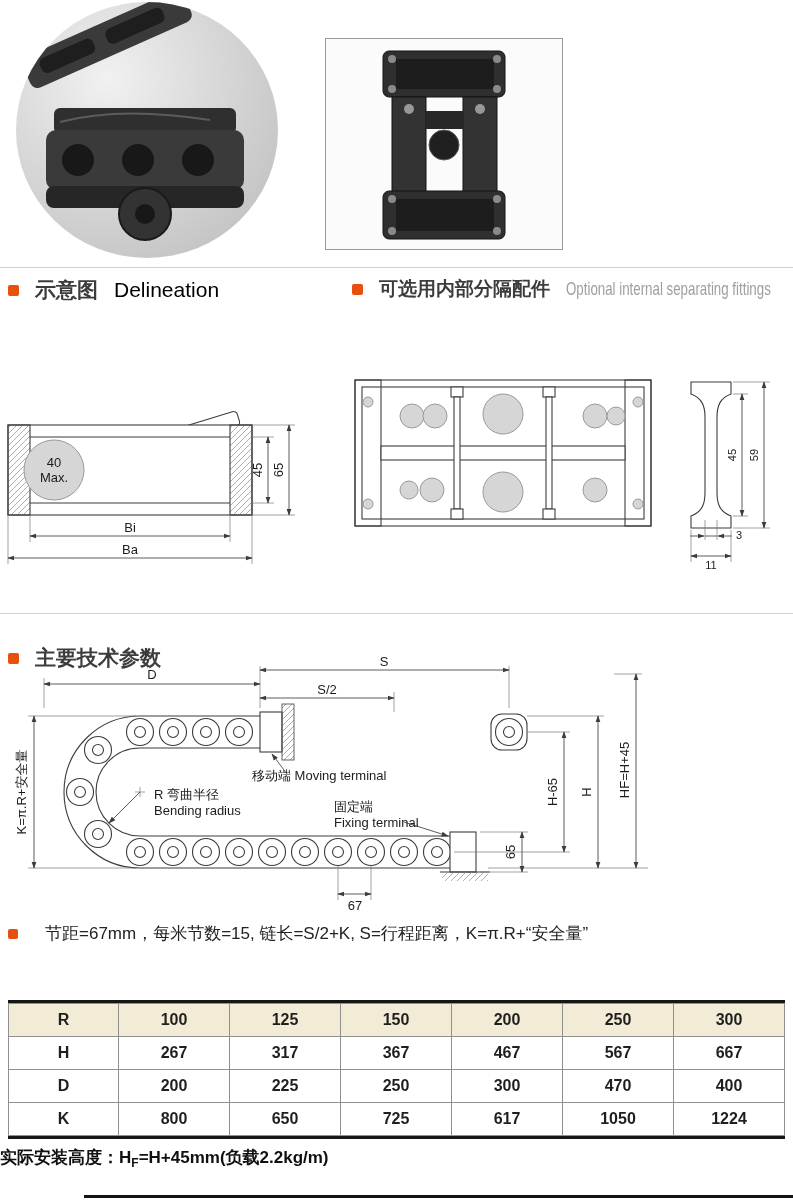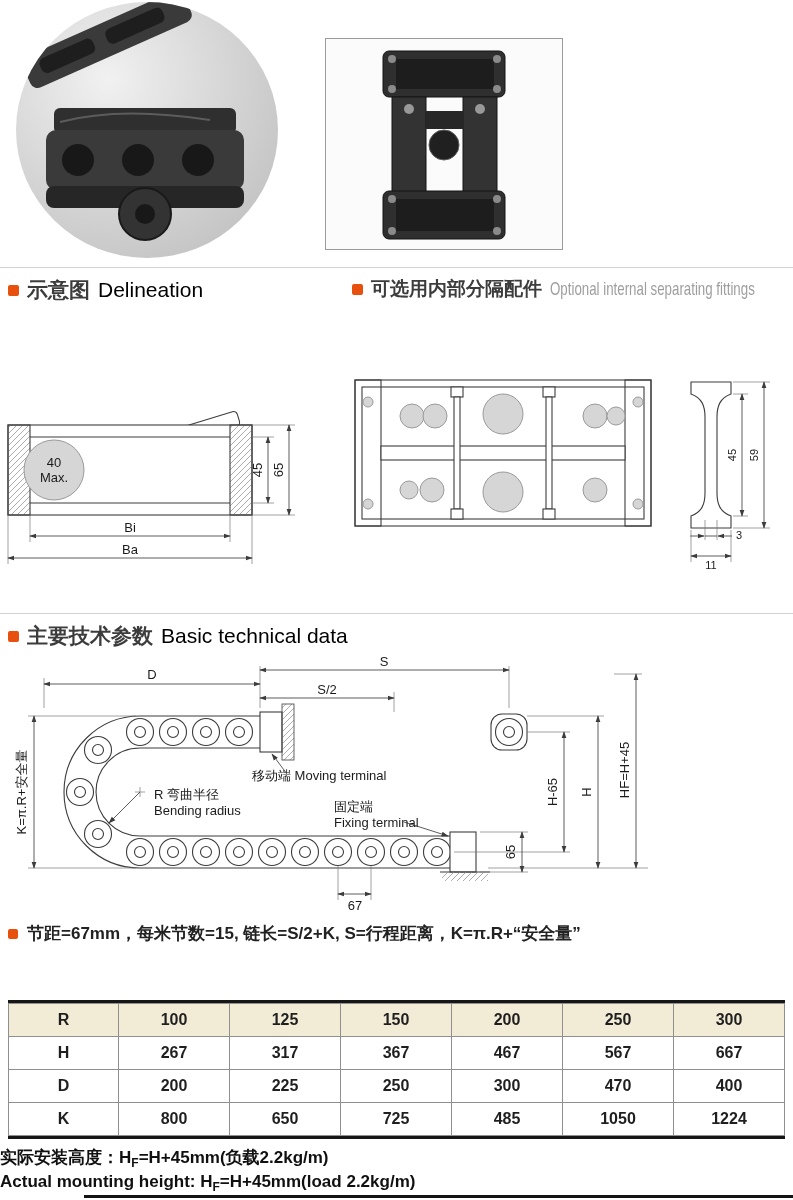--- a/index.html
+++ b/index.html
@@ -7,32 +7,32 @@
   .page { position:relative; width:793px; height:1200px; background:#fff; overflow:hidden; }
 
   .photo-circle { position:absolute; left:16px; top:2px; width:262px; height:256px;
                   border-radius:50%; overflow:hidden;
                   background:radial-gradient(circle at 35% 30%, #f1f1f1 0%, #d2d2d2 55%, #b9b9b9 100%); }
   .photo-rect { position:absolute; left:325px; top:38px; width:238px; height:212px;
                 border:1px solid #9b9b9b; background:#fbfbfb; }
 
   .rule { position:absolute; left:0; right:0; height:1px; background:#d2d2d2; }
 
-  .sec { position:absolute; display:flex; align-items:center; gap:8px; white-space:nowrap; }
+  .sec { position:absolute; display:flex; align-items:center; gap:16px; white-space:nowrap; }
   .bullet { width:11px; height:11px; background:#e8500e; border-radius:2px; flex:0 0 auto; }
   .sec .zh { font-size:21px; font-weight:bold; color:#3c3c3c; }
   .sec .en { font-size:21px; color:#000000; }
   .sec .zh.sm { font-size:19px; }
   .sec .en-cond { display:inline-block; font-size:19px; color:#9e9e9e;
                   transform:scaleX(0.70); transform-origin:left center; }
 
   .note { position:absolute; left:8px; display:flex; align-items:center; gap:9px; white-space:nowrap; }
   .note .bullet { width:10px; height:10px; }
   .note .txt { font-size:17px; color:#222; }
-  .note .txt.b { font-weight:bold; }
+  .note .txt.b { font-weight:normal;margin-left:18px; }
 
   .tblwrap { position:absolute; left:8px; top:1000px; width:777px;
              border-top:3px solid #161616; border-bottom:3px solid #161616; }
   table { width:100%; border-collapse:collapse; table-layout:fixed; }
   td { border:1px solid #8f8f8f; height:33px; text-align:center; vertical-align:middle;
        font-size:16px; font-weight:bold; color:#1f1f1f; background:#fff; }
   tr.head td { background:#f2ecd6; }
   col.lbl { width:110px; }
 
   .foot { position:absolute; left:0; font-size:17px; font-weight:bold; color:#101010; white-space:nowrap; }
@@ -215,24 +215,23 @@
     <text class="s" x="60" y="167">3</text>
 
     <line class="ext" x1="15" y1="158" x2="15" y2="190"></line>
     <line class="ext" x1="55" y1="158" x2="55" y2="190"></line>
     <line class="dimln" x1="15" y1="184" x2="55" y2="184" marker-start="url(#m3)" marker-end="url(#m3)"></line>
     <text class="s" x="35" y="197" text-anchor="middle">11</text>
   </svg>
 
   <div class="rule" style="top:613px"></div>
 
-  <div class="sec" style="left:8px; top:622px">
+  <div class="sec" style="left:8px; top:644px">
     <span class="bullet"></span>
     <span class="zh">主要技术参数</span>
-    <span class="en">Basic technical data</span>
   </div>
 
   <svg class="drw" style="left:4px; top:656px" width="785" height="258" viewBox="0 0 785 258">
     <defs>
       <pattern id="h4" patternUnits="userSpaceOnUse" width="6" height="6">
         <path d="M0 6 L6 0" stroke="#8a8a8a" stroke-width="0.7"></path>
       </pattern>
       <marker id="m4" viewBox="0 0 10 10" refX="9" refY="5" markerWidth="8" markerHeight="8" orient="auto-start-reverse">
         <path d="M0,1.5 L10,5 L0,8.5 z" fill="#3c3c3c"></path>
       </marker>
@@ -431,29 +430,26 @@
         <td>250</td>
         <td>300</td>
         <td>470</td>
         <td>400</td>
       </tr>
       <tr>
         <td>K</td>
         <td>800</td>
         <td>650</td>
         <td>725</td>
-        <td>485</td>
+        <td>617</td>
         <td>1050</td>
         <td>1224</td>
       </tr>
     </tbody>
       </table>
   </div>
 
   <div class="foot" style="top:1146px">
     <span>实际安装高度：H</span><sub>F</sub><span>=H+45mm(负载2.2kg/m)</span>
   </div>
-  <div class="foot" style="top:1172px">
-    <span>Actual mounting height: H</span><sub>F</sub><span>=H+45mm(load 2.2kg/m)</span>
-  </div>
 
   <div class="bottom-rule"></div>
 </div>
 
 </body></html>

